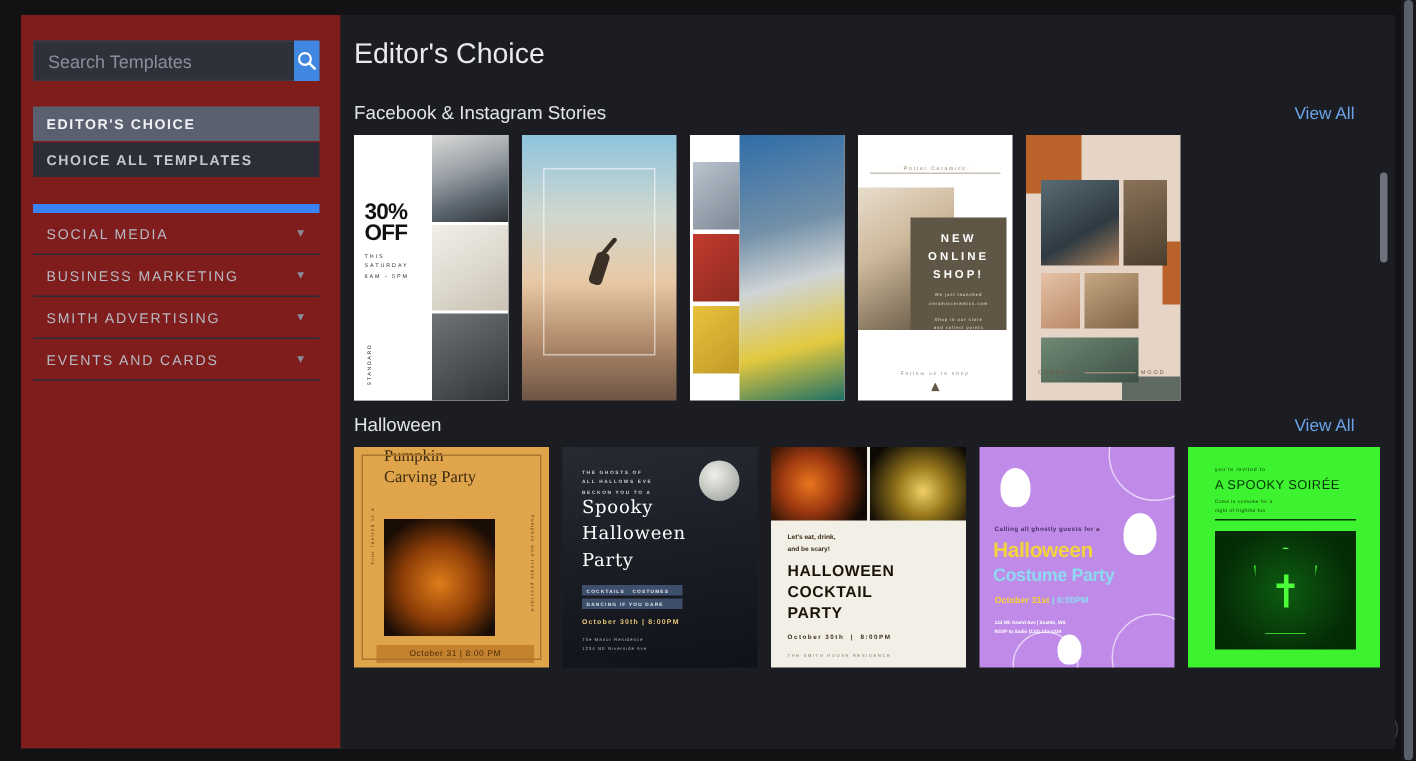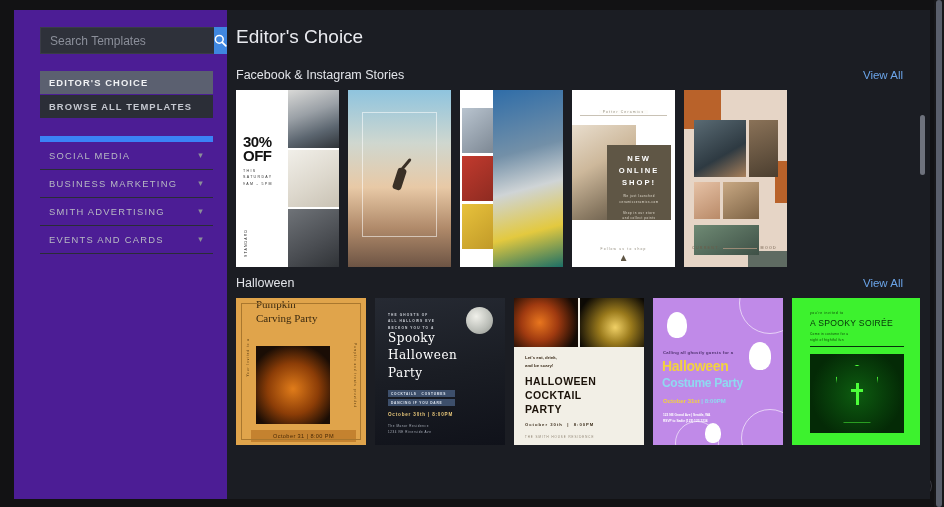--- a/index.html
+++ b/index.html
@@ -42,21 +42,21 @@
   }
   .close-btn {
     position:absolute; right:14px; top:50%; transform:translateY(-50%);
     width:22px; height:22px; cursor:pointer; color:#d9dbe1;
   }
   .close-btn svg { display:block; }
 
   .modal-body { flex:1; display:flex; min-height:0; }
 
   
-  .sidebar { width:213px; flex:0 0 213px; background:#4c1d95; padding:17px 14px 0 26px; }
+  .sidebar { width:213px; flex:0 0 213px; background:#7f1d1d; padding:17px 14px 0 8px; }
   .search-row { display:flex; height:27px; margin-bottom:17px; }
   .search-input {
     flex:1; background:#2e313a; border:1px solid #393c46; border-right:none;
     color:#c9ccd4; font-size:12px; padding:0 9px; font-family:inherit; outline:none;
   }
   .search-input::placeholder { color:#8b8f9a; }
   .search-btn {
     width:29px; background:#3f87e0; border:none; display:flex; align-items:center;
     justify-content:center; cursor:pointer;
   }
@@ -225,21 +225,21 @@
             <svg width="13" height="13" viewBox="0 0 13 13">
                 <circle cx="5.3" cy="5.3" r="3.9" stroke="#fff" stroke-width="1.5" fill="none"></circle>
                 <path d="M8.3 8.3 L11.8 11.8" stroke="#fff" stroke-width="1.7" stroke-linecap="round"></path>
               </svg>
           </span>
         </button>
       </div>
 
       <div class="nav-group">
         <div class="nav-item selected">EDITOR'S CHOICE</div>
-        <div class="nav-item">BROWSE ALL TEMPLATES</div>
+        <div class="nav-item">CHOICE ALL TEMPLATES</div>
       </div>
 
       <div class="cat-group">
         <div class="cat-item">
           <span>SOCIAL MEDIA</span>
           <span class="chev">▾</span>
         </div>
         <div class="cat-item">
           <span>BUSINESS MARKETING</span>
           <span class="chev">▾</span>

